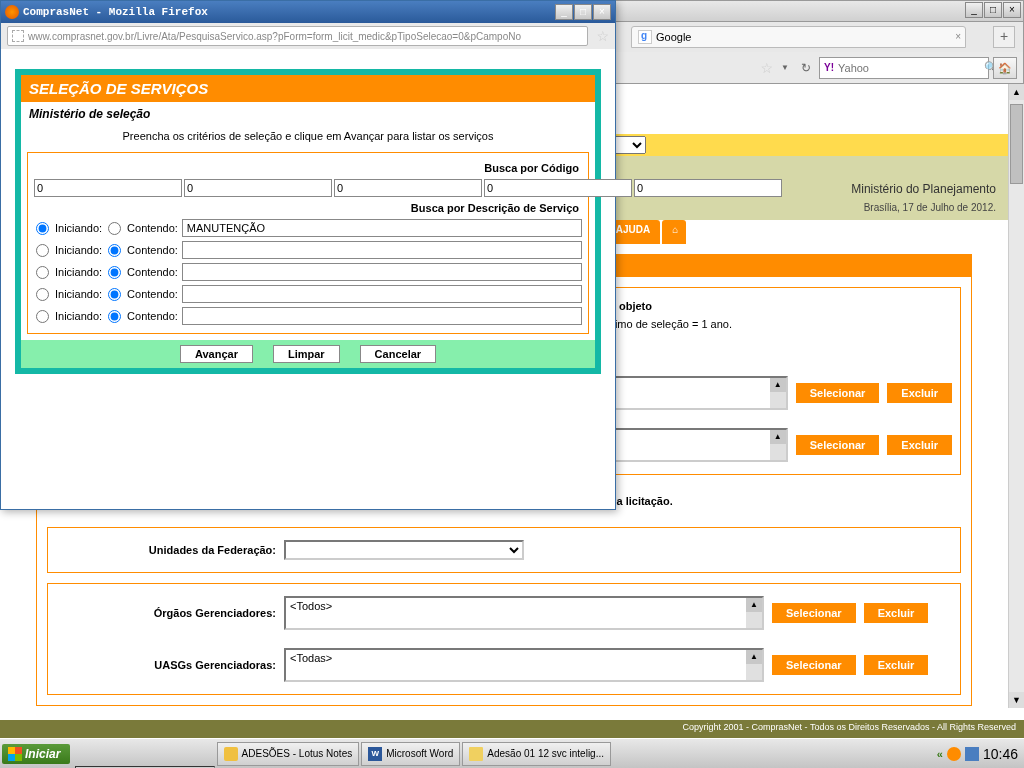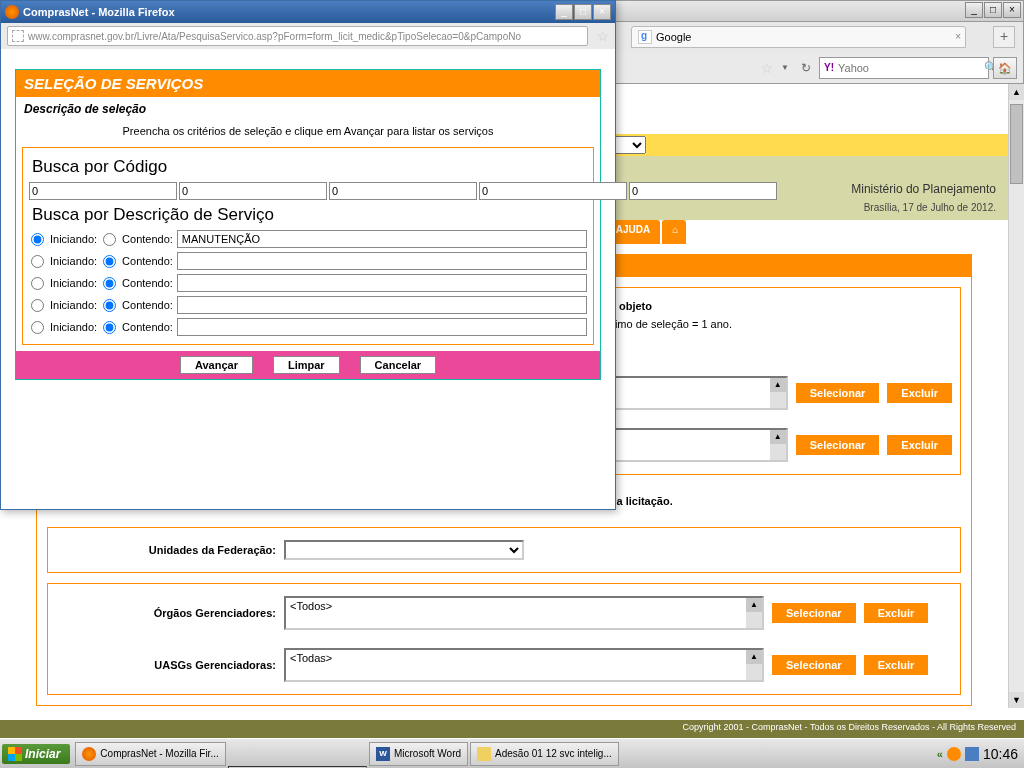--- a/index.html
+++ b/index.html
@@ -59,39 +59,39 @@
 
 .bg-instr { text-align: center; font-weight: bold; font-size: 11px; padding: 10px; }
 
 .olive-bar { position: absolute; bottom: 30px; left: 0; right: 0; height: 18px; background: #7a7a3a; color: #fff; font-size: 9px; text-align: right; padding: 2px 8px; }
 
 
 .fg-window { position: absolute; top: 0; left: 0; width: 616px; height: 510px; background: #fff; border: 1px solid #3a6ea5; box-shadow: 2px 2px 8px rgba(0,0,0,0.3); z-index: 100; }
 .fg-titlebar { height: 22px; background: linear-gradient(#4a7ec0,#2a5a9a); color: #fff; display: flex; align-items: center; padding: 0 4px; justify-content: space-between; }
 .fg-titlebar .left { display: flex; align-items: center; gap: 4px; }
 .ff-icon { width: 14px; height: 14px; background: radial-gradient(circle,#ff9500,#e25400); border-radius: 50%; }
-.fg-title-text { font-size: 11px; font-weight: bold; }
+.fg-title-text { font-size: 11px; font-weight: bold; font-family: Liberation Mono, monospace; }
 .fg-url { height: 26px; background: #eaeaea; display: flex; align-items: center; padding: 0 6px; gap: 8px; }
 .fg-url .box { flex: 1; height: 20px; border: 1px solid #b0b0b0; background: #fff; border-radius: 2px; padding: 0 4px; display: flex; align-items: center; font-size: 10px; color: #888; gap: 4px; }
 .doc-icon { width: 12px; height: 12px; border: 1px dashed #aaa; }
 .fg-content { padding: 20px 14px; }
 
-.mod-border { border: 1px solid #14b8a6; }
+.mod-border { border: 6px solid #14b8a6; }
 .mod-head { background: #ff8c00; color: #fff; font-weight: bold; font-size: 15px; padding: 5px 8px; font-style: italic; }
 .mod-sub { font-weight: bold; font-style: italic; font-size: 12px; padding: 5px 8px; color: #000; }
 .mod-instr { text-align: center; font-size: 11px; padding: 4px; }
 .mod-inner { margin: 6px; border: 1px solid #ff8c00; padding: 6px; }
-.mod-label-center { text-align: left; font-weight: normal; font-size: 17px; padding: 3px; }
+.mod-label-center { text-align: right; font-weight: bold; font-size: 11px; padding: 3px; }
 .code-row { display: flex; gap: 2px; padding: 2px 0; }
 .code-row input { flex: 1; height: 18px; border: 1px solid #888; padding: 0 2px; font-size: 11px; }
 .desc-row { display: flex; align-items: center; gap: 4px; padding: 2px 0; }
 .desc-row .rlabel { font-size: 11px; }
 .desc-row input[type=text] { flex: 1; height: 18px; border: 1px solid #888; padding: 0 4px; font-size: 11px; }
 .desc-row input[type=radio] { margin: 0 2px; }
-.mod-footer { background: #ec4899; display: flex; justify-content: center; gap: 20px; padding: 5px; }
+.mod-footer { background: #86efac; display: flex; justify-content: center; gap: 20px; padding: 5px; }
 .mod-footer button { background: #fff; border: 1px solid #888; padding: 2px 14px; font-size: 11px; font-weight: bold; cursor: pointer; }
 
 
 .taskbar { position: absolute; bottom: 0; left: 0; right: 0; height: 30px; background: linear-gradient(#e8e8e8,#c4c4c4); border-top: 1px solid #fff; display: flex; align-items: center; padding: 0 2px; z-index: 200; }
 .start-btn { background: linear-gradient(#5a9a3a,#3a7a1a); color: #fff; font-weight: bold; font-style: italic; font-size: 12px; padding: 3px 10px 3px 6px; border-radius: 2px; cursor: pointer; display: flex; align-items: center; gap: 3px; margin-right: 4px; }
 .win-icon { width: 14px; height: 14px; background: conic-gradient(#f25022 0 25%, #7fba00 25% 50%, #00a4ef 50% 75%, #ffb900 75%); }
 .task-btn { height: 24px; background: linear-gradient(#f0f0f0,#d0d0d0); border: 1px solid #999; padding: 0 6px; margin: 0 1px; display: flex; align-items: center; gap: 4px; font-size: 10px; cursor: pointer; max-width: 160px; overflow: hidden; white-space: nowrap; }
 .task-btn.active { background: linear-gradient(#d0d0d0,#b8b8b8); border: 1px inset #888; margin-top: 48px; }
 .task-icon { width: 14px; height: 14px; flex-shrink: 0; }
 .t-ff { background: radial-gradient(circle,#ff9500,#e25400); border-radius: 50%; }
@@ -230,21 +230,21 @@
   <div class="fg-url">
     <div class="box">
       <span class="doc-icon"></span>
       <span>www.comprasnet.gov.br/Livre/Ata/PesquisaServico.asp?pForm=form_licit_medic&amp;pTipoSelecao=0&amp;pCampoNo</span>
     </div>
     <span class="star-icon">☆</span>
   </div>
   <div class="fg-content">
     <div class="mod-border">
       <div class="mod-head">SELEÇÃO DE SERVIÇOS</div>
-      <div class="mod-sub">Descrição de seleção</div>
+      <div class="mod-sub">Ministério de seleção</div>
       <div class="mod-instr">Preencha os critérios de seleção e clique em Avançar para listar os serviços</div>
       <div class="mod-inner">
         <div class="mod-label-center">Busca por Código</div>
         <div class="code-row">
           <input type="text" value="0" style="">
           <input type="text" value="0" style="">
           <input type="text" value="0" style="">
           <input type="text" value="0" style="">
           <input type="text" value="0" style="">
         </div>
@@ -293,27 +293,27 @@
       </div>
     </div>
   </div>
 </div>
 
 <div class="taskbar">
   <div class="start-btn">
     <span class="win-icon"></span>
     <span>Iniciar</span>
   </div>
-  <div class="task-btn">
-      <span class="task-icon t-ff"></span>
-      <span>ComprasNet - Mozilla Fir...</span>
-    </div>
   <div class="task-btn active">
       <span class="task-icon t-ff"></span>
       <span>ComprasNet - Mozilla ...</span>
+    </div>
+  <div class="task-btn">
+      <span class="task-icon t-lotus"></span>
+      <span>ADESÕES - Lotus Notes</span>
     </div>
   <div class="task-btn">
       <span class="task-icon t-word">W</span>
       <span>Microsoft Word</span>
     </div>
   <div class="task-btn">
       <span class="task-icon t-folder"></span>
       <span>Adesão 01 12 svc intelig...</span>
     </div>
   <div class="tray">

